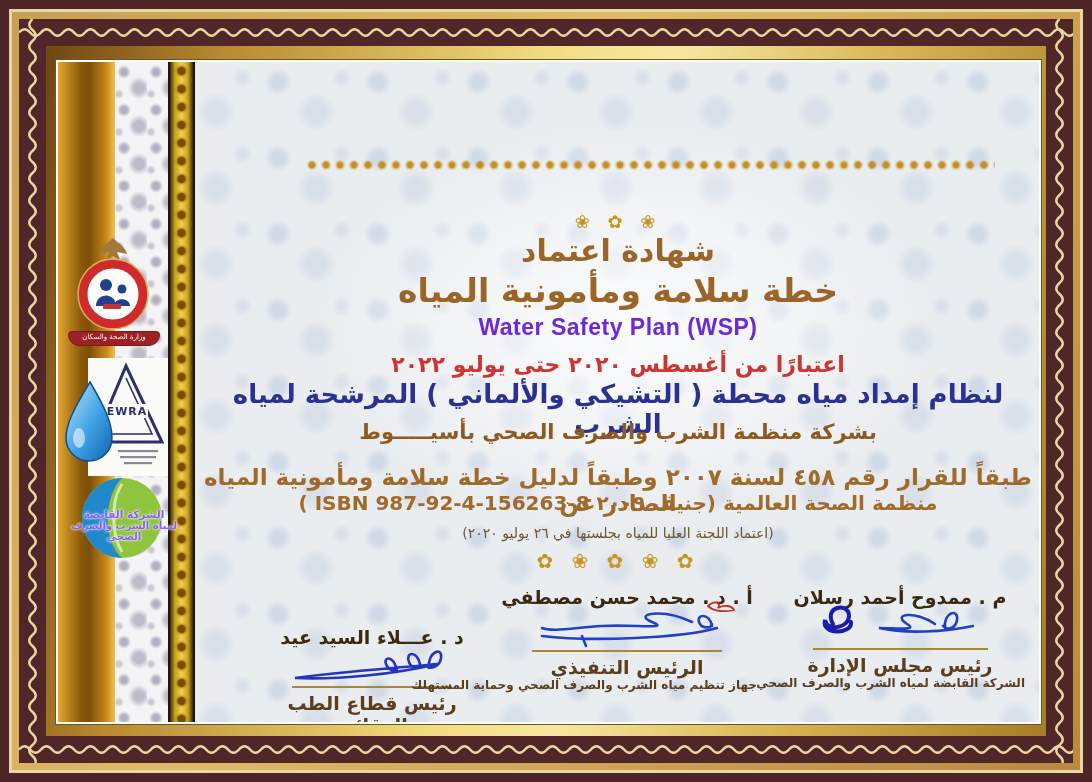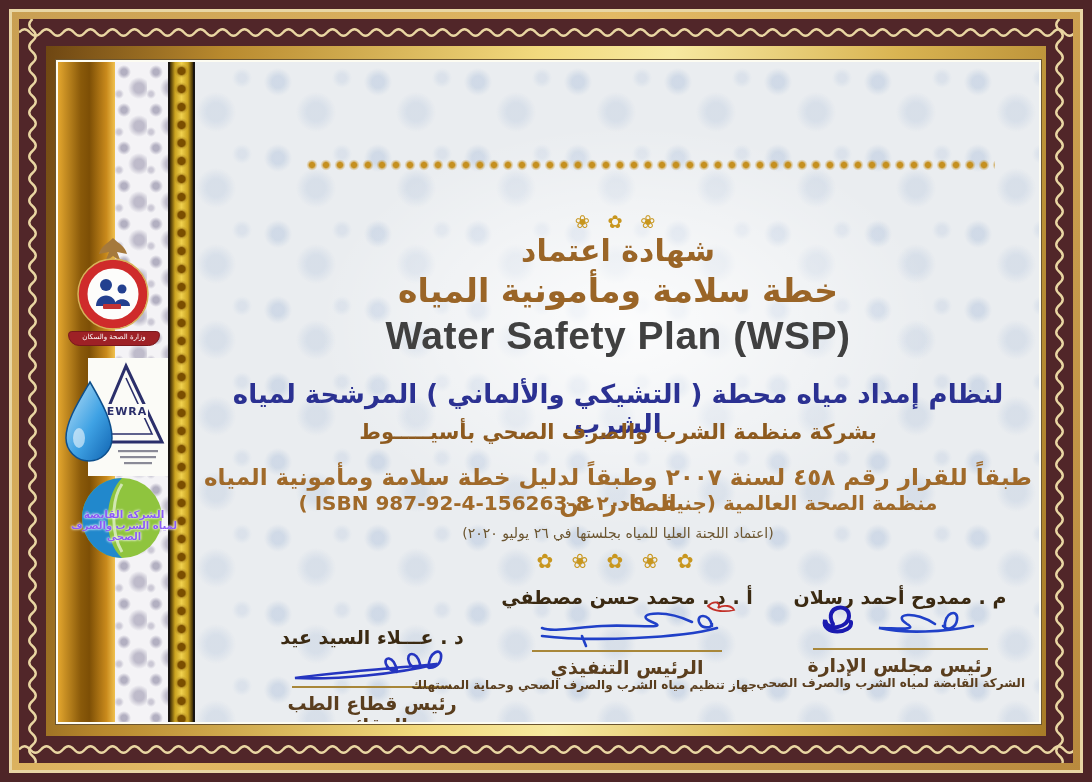--- a/index.html
+++ b/index.html
@@ -64,21 +64,21 @@
   .wsp-letters{font-weight:bold;font-size:46px;line-height:.85;letter-spacing:-2px;margin-top:-16px;
       font-family:"DejaVu Sans",sans-serif;}
   .wsp-w{color:#2a6fc0;}.wsp-s{color:#37a02e;}.wsp-p{color:#2e9446;}
   .wsp-tagline{font-size:10px;font-weight:bold;color:#2a6fc0;letter-spacing:1px;margin-top:-2px;}
   .line{position:absolute;left:0;right:0;line-height:1.15;}
   .flourish{color:#c8961e;letter-spacing:6px;}
   .fl1{top:150px;font-size:18px;z-index:2;}
   .fl2{top:488px;font-size:20px;}
   .t-cert{top:172px;font-size:30px;font-weight:bold;color:#9a6527;direction:rtl;}
   .t-plan{top:210px;font-size:33px;font-weight:bold;color:#9a6527;direction:rtl;}
-  .t-en{top:252px;font-size:39px;font-weight:bold;color:#404040;letter-spacing:.5px;
+  .t-en{top:252px;font-size:23px;font-weight:bold;color:#6d28d9;letter-spacing:.5px;
         font-family:"Liberation Sans","DejaVu Sans",sans-serif;}
   .t-valid{top:290px;font-size:22px;font-weight:bold;color:#cf3430;direction:rtl;}
   .t-system{top:318px;font-size:26px;font-weight:bold;color:#2b3192;direction:rtl;}
   .t-company{top:358px;font-size:21px;font-weight:bold;color:#8d5a1f;direction:rtl;}
   .t-decree{top:402px;font-size:23px;font-weight:bold;color:#a06a2a;direction:rtl;}
   .t-who{top:430px;font-size:20px;font-weight:bold;color:#a06a2a;direction:rtl;}
   .t-approve{top:463px;font-size:14px;color:#6b5530;direction:rtl;}
   
   .sigs{position:absolute;top:524px;left:0;right:0;height:160px;}
   .sig{position:absolute;text-align:center;}
@@ -176,20 +176,21 @@
 
     <div class="content">
       <div class="gold-dots"></div>
 
 
       <div class="line flourish fl1">❀ ✿ ❀</div>
 
       <div class="line t-cert">شهادة اعتماد</div>
       <div class="line t-plan">خطة سلامة ومأمونية المياه</div>
       <div class="line t-en">Water Safety Plan (WSP)</div>
+      <div class="line t-valid">اعتبارًا من أغسطس ٢٠٢٠ حتى يوليو ٢٠٢٢</div>
       <div class="line t-system">لنظام إمداد مياه محطة ( التشيكي والألماني ) المرشحة لمياه الشرب</div>
       <div class="line t-company">بشركة منظمة الشرب والصرف الصحي بأسيـــــوط</div>
       <div class="line t-decree">طبقاً للقرار رقم ٤٥٨ لسنة ٢٠٠٧ وطبقاً لدليل خطة سلامة ومأمونية المياه الصادر عن</div>
       <div class="line t-who">منظمة الصحة العالمية (جنيف ٢٠٠٩   ISBN 987-92-4-156263-8 )</div>
       <div class="line t-approve">(اعتماد اللجنة العليا للمياه بجلستها في ٢٦ يوليو ٢٠٢٠)</div>
 
       <div class="line flourish fl2">✿ ❀ ✿ ❀ ✿</div>
 
       <div class="sigs">
 

